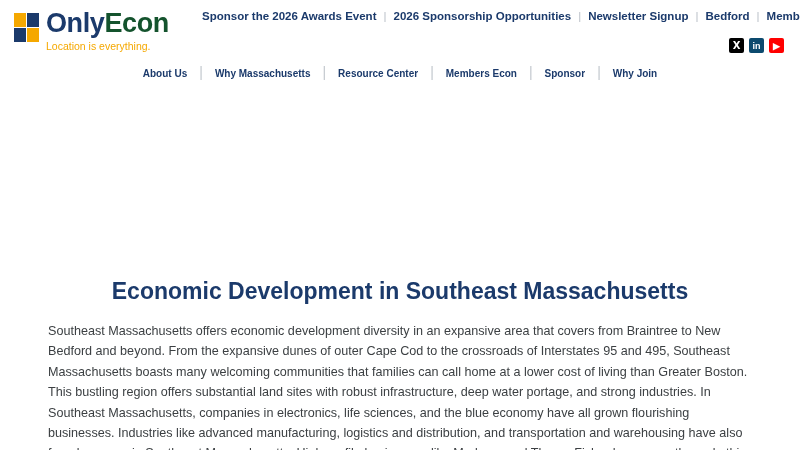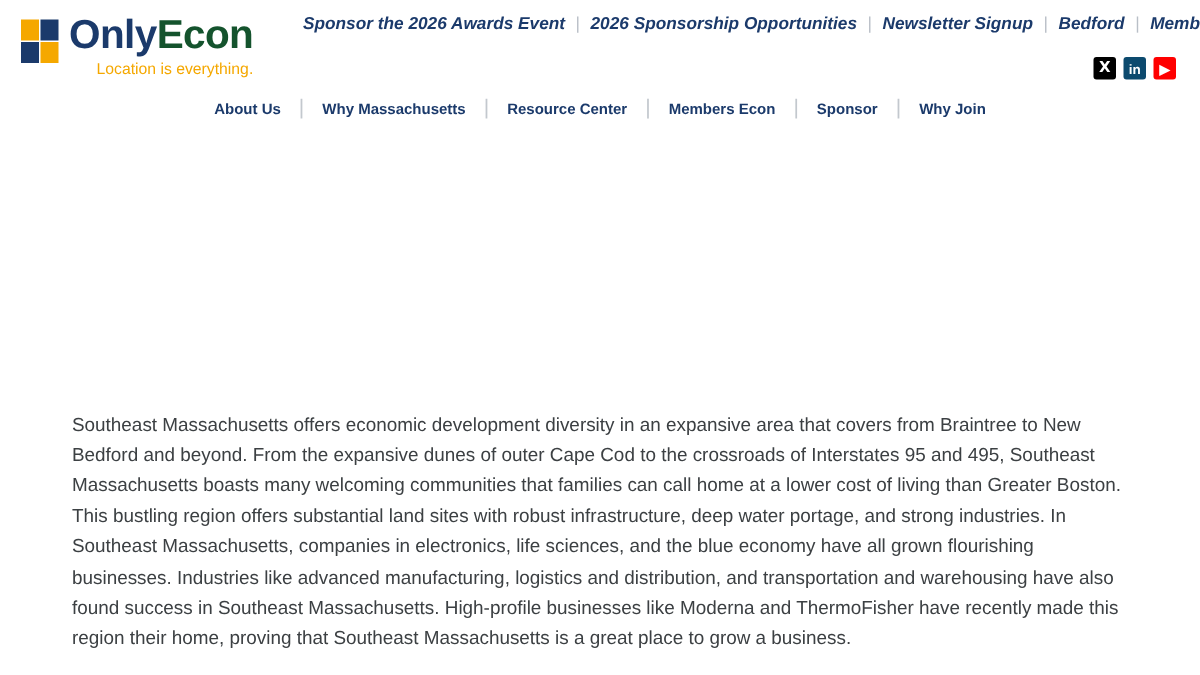--- a/index.html
+++ b/index.html
@@ -49,39 +49,37 @@
     font-weight: bold;
     color: #1b3a6b;
     letter-spacing: -0.4px;
   }
   .logo-title .accent { color: #14532d; }
   .logo-tag {
     font-size: 10.5px;
     color: #f5a800;
     margin-top: 4px;
     font-weight: normal;
-    text-align: right;
   }
 
   .toplinks {
     position: absolute;
     right: 16px; top: 10px;
     left: 200px;
     text-align: center;
     font-size: 11.5px;
     font-weight: bold;
     color: #1b3a6b;
     white-space: nowrap;
   }
   .toplinks a {
     color: #1b3a6b;
     text-decoration: none;
     font-weight: bold;
     padding: 0 2px;
-    font-style: italic;
   }
   .toplinks .sep {
     color: #b9bfc7;
     font-weight: normal;
     padding: 0 5px;
   }
 
   .social {
     position: absolute;
     right: 16px; top: 38px;
@@ -179,16 +177,17 @@
     </div>
 
     <nav class="mainnav">
       <a>About Us</a><span class="sep">|</span><a>Why Massachusetts</a><span class="sep">|</span><a>Resource Center</a><span class="sep">|</span><a>Members Econ</a><span class="sep">|</span><a>Sponsor</a><span class="sep">|</span><a>Why Join</a>
     </nav>
   </div>
 
   <div class="hero"></div>
 
   <div class="content">
+    <h1 class="page-title">Economic Development in Southeast Massachusetts</h1>
     <p class="body-copy">Southeast Massachusetts offers economic development diversity in an expansive area that covers from Braintree to New Bedford and beyond. From the expansive dunes of outer Cape Cod to the crossroads of Interstates 95 and 495, Southeast Massachusetts boasts many welcoming communities that families can call home at a lower cost of living than Greater Boston. This bustling region offers substantial land sites with robust infrastructure, deep water portage, and strong industries. In Southeast Massachusetts, companies in electronics, life sciences, and the blue economy have all grown flourishing businesses. Industries like advanced manufacturing, logistics and distribution, and transportation and warehousing have also found success in Southeast Massachusetts. High-profile businesses like Moderna and ThermoFisher have recently made this region their home, proving that Southeast Massachusetts is a great place to grow a business.</p>
   </div>
 
 </div>
 
 </body></html>

